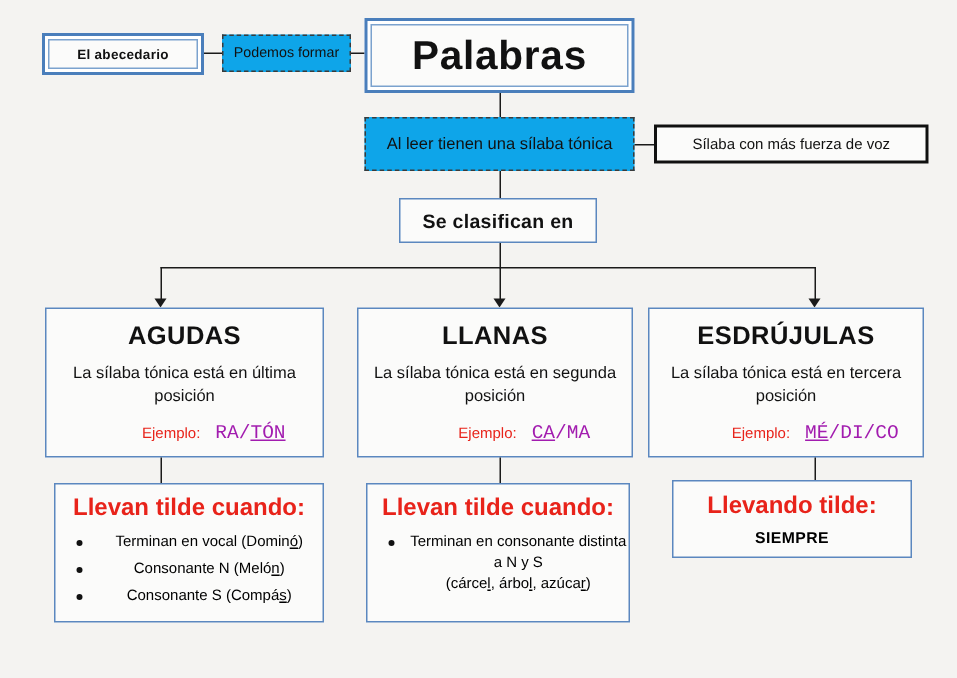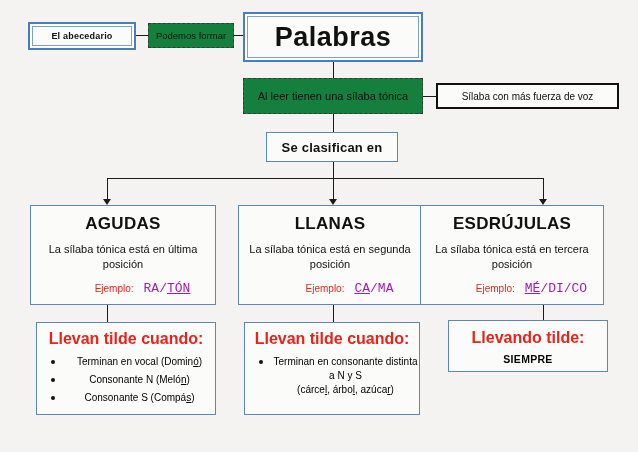--- a/index.html
+++ b/index.html
@@ -50,21 +50,21 @@
     justify-content: center;
     text-align: center;
   }
   
   .blue-thin {
     border: 1.5px solid #5b87bf;
     background: #fbfbfa;
   }
   .dashed-frame {
     border: 1px dashed #3a3a3a;
-    background: #15803d;
+    background: #0ea5e9;
   }
   .black-frame {
     border: 2px solid #101010;
     background: #fbfbfa;
   }
 
   
   .t-abc {
     font-size: 9px;
     font-weight: bold;
@@ -275,21 +275,21 @@
   <div class="sub-box" style="left:244px; top:322px; width:176px; height:93px;">
     <span class="sub-title">Llevan tilde cuando:</span>
     <ul class="sub-list">
       <li>
         <span>Terminan en consonante distinta a N y S</span><br>
         <span><span>(cárce</span><u>l</u><span>, árbo</span><u>l</u><span>, azúca</span><u>r</u><span>)</span></span>
       </li>
     </ul>
   </div>
 
-  <div class="box blue-thin" style="left:420px; top:205px; width:184px; height:100px;">
+  <div class="box blue-thin" style="left:432px; top:205px; width:184px; height:100px;">
     <span class="t-cat-title">ESDRÚJULAS</span>
     <span class="t-cat-desc">La sílaba tónica está en tercera posición</span>
     <span class="t-example-row">
       <span class="lbl-ejemplo">Ejemplo:</span>
       <span class="example-text"><span></span><u>MÉ</u><span>/DI/CO</span></span>
     </span>
   </div>
 
   <div class="line line-v" style="left:543px; top:305px; height:15px;"></div>
 

